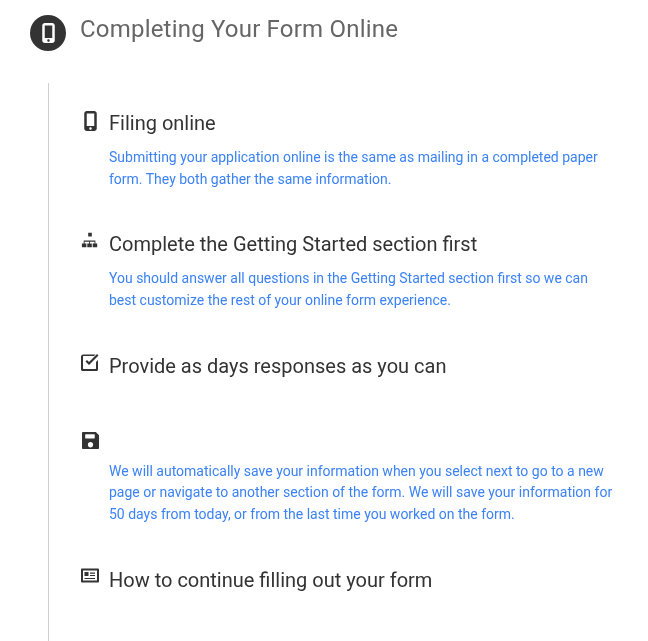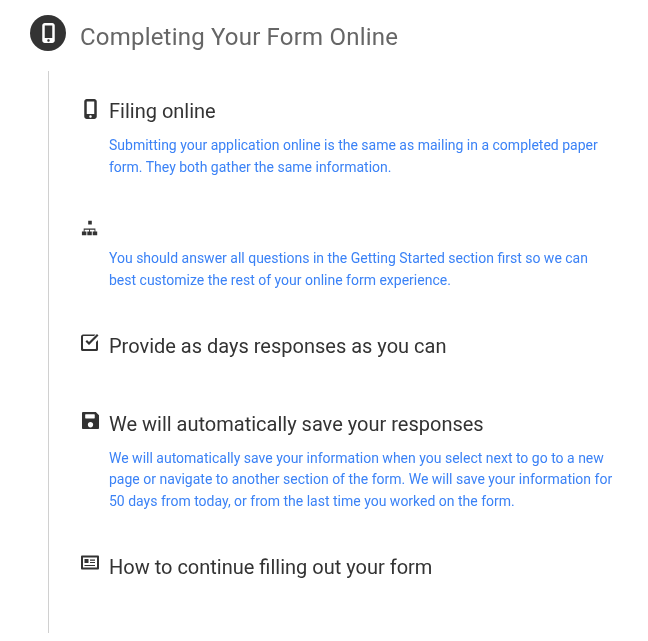--- a/index.html
+++ b/index.html
@@ -9,22 +9,22 @@
     }
     body {
       font-family: -apple-system, BlinkMacSystemFont, "Segoe UI", Roboto, "Helvetica Neue", Arial, sans-serif;
       background: #ffffff;
       color: #333;
       width: 648px;
       padding: 15px 20px 20px 30px;
     }
     .header-row {
       display: flex;
-      align-items: flex-end;
-      margin-bottom: 20px;
+      align-items: flex-start;
+      margin-bottom: 32px;
     }
     .header-badge {
       width: 36px;
       height: 36px;
       border-radius: 50%;
       background: #333333;
       display: flex;
       align-items: center;
       justify-content: center;
       flex-shrink: 0;
@@ -107,20 +107,21 @@
     <p class="section-body">Submitting your application online is the same as mailing in a completed paper form. They both gather the same information.</p>
   </div>
 
   <div class="section">
     <div class="section-header">
       <span class="section-icon">
         <svg width="18" height="16" viewBox="0 0 20 16">
           <path d="M8 0h4v4H8V0zm2 4v4.5H3V12H1v4h5v-4H4V10h5v2H7v4h5v-4h-2v-2h5v2h-2v4h5v-4h-2V8.5H10V4z"></path>
         </svg>
       </span>
+      <h2 class="section-title">Complete the Getting Started section first</h2>
     </div>
     <p class="section-body">You should answer all questions in the Getting Started section first so we can best customize the rest of your online form experience.</p>
   </div>
 
   <div class="section">
     <div class="section-header">
       <span class="section-icon">
         <svg width="18" height="17" viewBox="0 0 18 17">
           <path d="M15 8v6.5c0 .3-.2.5-.5.5h-12c-.3 0-.5-.2-.5-.5v-12c0-.3.2-.5.5-.5H13l1.5-1.5H2C1 .5 0 1.5 0 2.5v13C0 16.5 1 17 2 17h13c1 0 2-.5 2-1.5V6l-2 2zM6 6L4.5 7.5 8 11 17.5 1.5 16 0 8 8 6 6z"></path>
         </svg>
@@ -129,21 +130,20 @@
     </div>
   </div>
 
   <div class="section">
     <div class="section-header">
       <span class="section-icon">
         <svg width="17" height="17" viewBox="0 0 16 16">
           <path d="M13 0H1C.5 0 0 .5 0 1v14c0 .5.5 1 1 1h14c.5 0 1-.5 1-1V3l-3-3zM8 14.5c-1.4 0-2.5-1.1-2.5-2.5S6.6 9.5 8 9.5s2.5 1.1 2.5 2.5-1.1 2.5-2.5 2.5zM12 5.5c0 .3-.2.5-.5.5h-8c-.3 0-.5-.2-.5-.5v-3c0-.3.2-.5.5-.5h8c.3 0 .5.2.5.5v3z"></path>
         </svg>
       </span>
-      <h2 class="section-title">We will automatically save your responses</h2>
     </div>
     <p class="section-body">We will automatically save your information when you select next to go to a new page or navigate to another section of the form. We will save your information for 50 days from today, or from the last time you worked on the form.</p>
   </div>
 
   <div class="section">
     <div class="section-header">
       <span class="section-icon">
         <svg width="18" height="15" viewBox="0 0 18 14">
           <path d="M1 0h16c.5 0 1 .5 1 1v12c0 .5-.5 1-1 1H1c-.5 0-1-.5-1-1V1c0-.5.5-1 1-1zm1 2v10h14V2H2zm1.5 1.5h4v4h-4v-4zM9 4h5v1.2H9V4zm0 2.4h5v1.2H9V6.4zM3.5 9.4h10.5v1.2H3.5V9.4z"></path>
         </svg>

